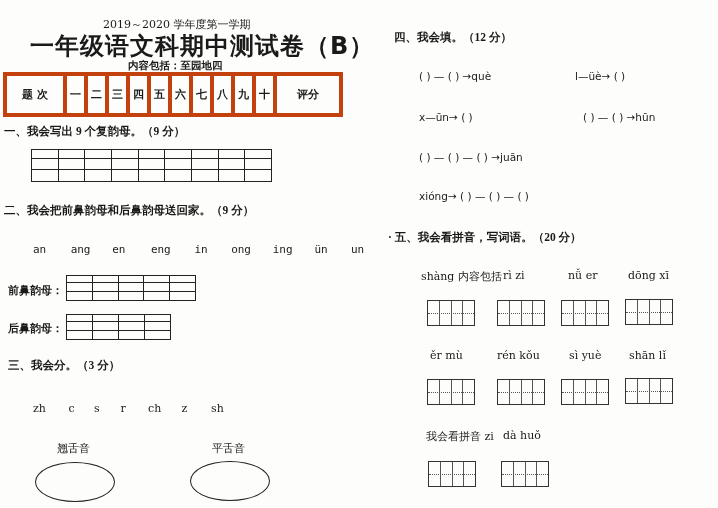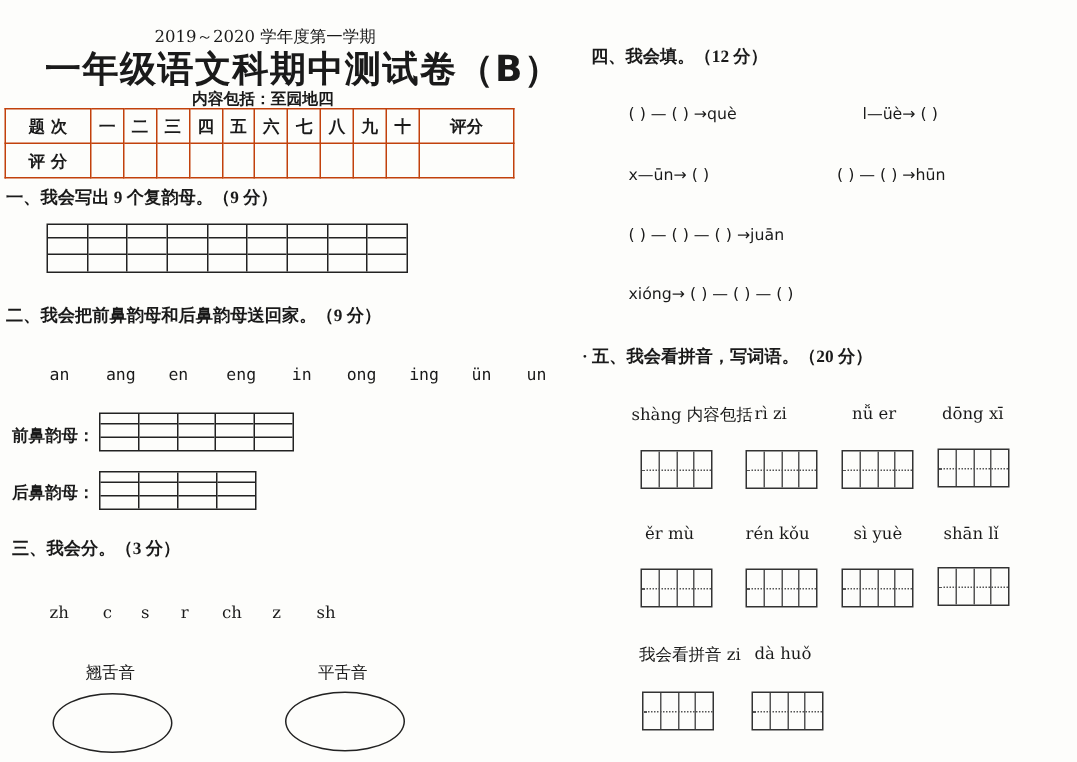--- a/index.html
+++ b/index.html
@@ -3,21 +3,21 @@
 <meta charset="utf-8">
 <style>
   html, body { margin:0; padding:0; }
   body { width:718px; height:508px; background:#fdfdfb; position:relative; overflow:hidden;
          font-family:"DejaVu Serif", serif; color:#1a1a1a; }
   .abs { position:absolute; }
   .sub { left:103px; top:17px; font-size:11px; font-family:"DejaVu Serif", serif; }
   .title { left:30px; top:30px; font-size:24px; font-weight:bold; font-family:"DejaVu Sans", sans-serif; letter-spacing:1px; white-space:nowrap; }
   .content-line { left:128px; top:59px; font-size:10.5px; font-weight:bold; }
   table.score { position:absolute; left:3px; top:72px; width:340px; height:45px; border-collapse:collapse; font-size:11px; font-family:"DejaVu Sans", sans-serif; font-weight:bold; }
-  table.score td { border:1px solid #c2410c; text-align:center; padding:0; height:22px; }
+  table.score td { border:4px solid #c2410c; text-align:center; padding:0; height:22px; }
   .sec { font-size:11.5px; font-weight:bold; font-family:Liberation Serif, serif; white-space:nowrap; }
   .grid4 { position:absolute; display:flex; border:1.5px solid #222; box-sizing:border-box; }
   .grid4 .cell { flex:1; border-right:1.5px solid #222; position:relative; }
   .grid4 .cell:last-child { border-right:none; }
   .grid4 .cell::before { content:""; position:absolute; left:0; right:0; top:25%; border-top:1px solid #222; }
   .grid4 .cell::after { content:""; position:absolute; left:0; right:0; top:62%; border-top:1px solid #222; }
   .pinyin-row { font-family:"DejaVu Sans Mono", monospace; font-size:11px; white-space:nowrap; }
   .pinyin-row span { display:inline-block; }
   .label-row { font-size:11px; font-weight:bold; font-family:"DejaVu Sans", sans-serif; }
   .oval { position:absolute; border:1.5px solid #222; border-radius:50%; }
@@ -43,34 +43,20 @@
     <td>二</td>
     <td>三</td>
     <td>四</td>
     <td>五</td>
     <td>六</td>
     <td>七</td>
     <td>八</td>
     <td>九</td>
     <td>十</td>
     <td style="width:62px">评分</td>
-  </tr>
-  <tr>
-    <td>评 分</td>
-    <td></td>
-        <td></td>
-    <td></td>
-        <td></td>
-    <td></td>
-        <td></td>
-    <td></td>
-        <td></td>
-    <td></td>
-        <td></td>
-    <td></td>
   </tr>
 </tbody>
   </table>
 
 <div class="abs sec" style="left:4px;top:124px">一、我会写出 9 个复韵母。（9 分）</div>
 <div class="grid4" style="left:31px;top:149px;width:241px;height:33px">
   <div class="cell"></div>
     <div class="cell"></div>
     <div class="cell"></div>
     <div class="cell"></div>
@@ -121,21 +107,21 @@
 </div>
 <div class="abs label-row" style="left:57px;top:441px;font-weight:normal;font-family:'DejaVu Serif',serif">翘舌音</div>
 <div class="oval" style="left:35px;top:462px;width:78px;height:38px"></div>
 <div class="abs label-row" style="left:212px;top:441px;font-weight:normal;font-family:'DejaVu Serif',serif">平舌音</div>
 <div class="oval" style="left:190px;top:461px;width:78px;height:38px"></div>
 
 <div class="abs sec" style="left:394px;top:30px">四、我会填。（12 分）</div>
 <div class="abs fill-line" style="left:419px;top:70px">(    ) — (    ) →què</div>
 <div class="abs fill-line" style="left:575px;top:70px">l—üè→ (    )</div>
 <div class="abs fill-line" style="left:419px;top:111px">x—ūn→ (    )</div>
-<div class="abs fill-line" style="left:558px;top:111px">(    ) — (    ) →hūn</div>
+<div class="abs fill-line" style="left:583px;top:111px">(    ) — (    ) →hūn</div>
 <div class="abs fill-line" style="left:419px;top:151px">(    ) — (    ) — (    ) →juān</div>
 <div class="abs fill-line" style="left:419px;top:190px">xióng→ (    ) — (    ) — (    )</div>
 
 <div class="abs sec" style="left:388px;top:230px">· 五、我会看拼音，写词语。（20 分）</div>
 
 <div class="wpy" style="left:421px;top:269px">shàng 内容包括</div>
 <div class="wpy" style="left:503px;top:269px">rì  zi</div>
 <div class="wpy" style="left:568px;top:269px">nǚ  er</div>
 <div class="wpy" style="left:628px;top:269px">dōng xī</div>
 <div class="wbox" style="left:427px;top:300px">

